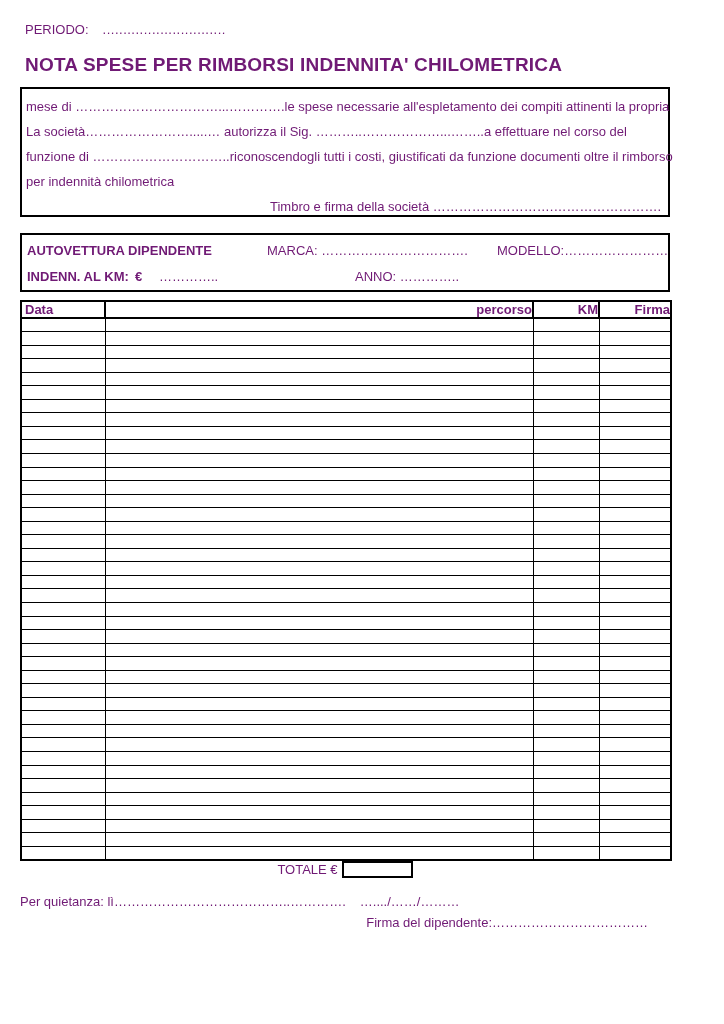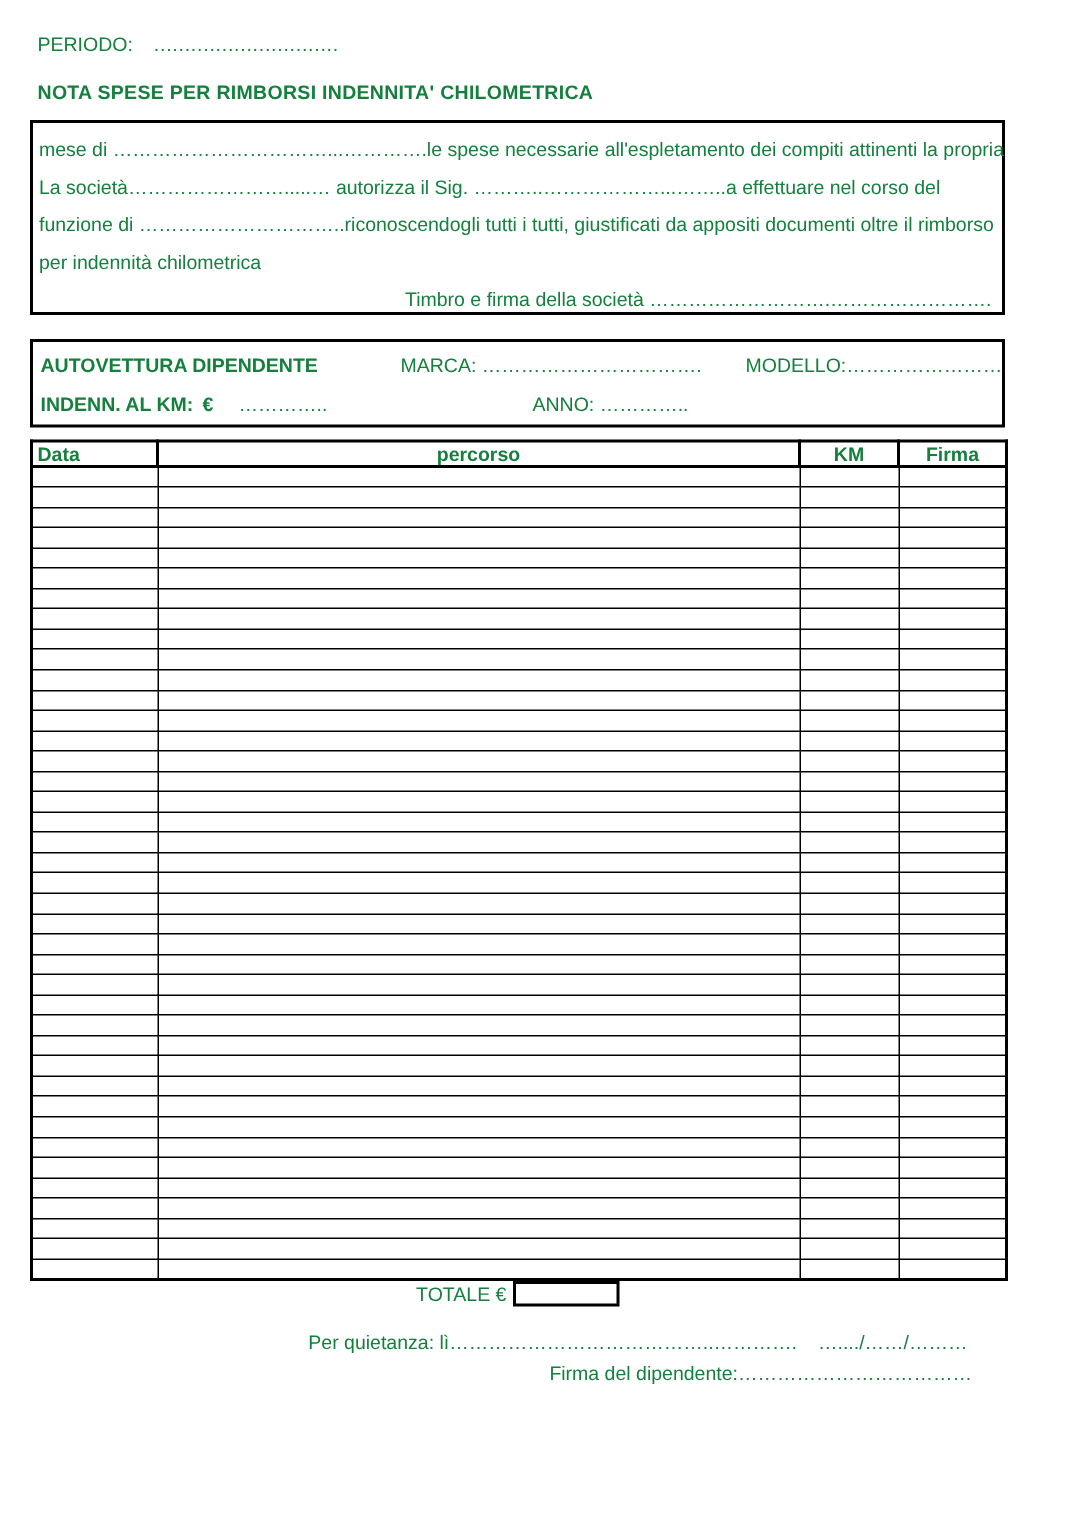--- a/index.html
+++ b/index.html
@@ -3,27 +3,27 @@
 <meta charset="utf-8">
 <style>
   * { margin:0; padding:0; box-sizing:border-box; }
   html,body { background:#ffffff; }
   body { width:724px; }
   .page {
     position:relative;
     width:724px; height:1024px;
     background:#ffffff;
     font-family:"Liberation Sans","DejaVu Sans",sans-serif;
-    font-size:13px; color:#15803d;
+    font-size:13px; color:#701a75;
     padding-top:22px;
     overflow:hidden;
   }
   .row-periodo { margin-left:25px; display:flex; align-items:baseline; }
   .periodo-dots { margin-left:14px; letter-spacing:0.5px; }
-  .doc-title { margin:17px 0 0 25px; font-weight:700; font-size:13px; letter-spacing:0.2px; }
+  .doc-title { margin:17px 0 0 25px; font-weight:700; font-size:19px; letter-spacing:0.2px; }
 
   .box1 {
     margin:11px 0 0 20px; width:650px; height:130px;
     border:2px solid #000; padding:5px 4px 0 4px;
   }
   .box1 .bline { line-height:25px; white-space:nowrap; }
   .timbro { margin-top:5px; margin-left:244px; white-space:nowrap; }
 
   .box2 {
     position:relative;
@@ -47,36 +47,36 @@
     table-layout:fixed;
     border:2px solid #000;
   }
   .exptable col.c0 { width:84px; }
   .exptable col.c1 { width:428px; }
   .exptable col.c2 { width:66px; }
   .exptable col.c3 { width:72px; }
   .exptable th {
     border:2px solid #000;
     font-weight:700; font-size:13px;
-    height:15px; padding:0; text-align:center;
+    height:15px; padding:0; text-align:right;
     line-height:15px;
   }
   .exptable th.c0 { text-align:left; padding-left:3px; }
   .exptable td { border:1px solid #000; height:13.55px; padding:0; }
 
   .totale-row {
     width:650px; margin-left:20px;
     display:flex; justify-content:center; align-items:flex-start;
   }
   .totale-label { line-height:17px; margin-right:4px; }
   .totale-box { width:71px; height:17px; border:2px solid #000; background:#fff; }
 
   .quietanza-row {
     width:650px; margin-left:20px; margin-top:16px;
-    display:flex; justify-content:flex-end;
+    display:flex; justify-content:flex-start;
     padding-right:25px; gap:14px; white-space:nowrap;
   }
   .firma-row {
     width:650px; margin-left:20px; margin-top:6px;
     text-align:right; padding-right:22px; white-space:nowrap;
   }
 </style>
 </head>
 <body>
 
@@ -85,21 +85,21 @@
   <div class="row-periodo">
     <span>PERIODO:</span>
     <span class="periodo-dots">..............................</span>
   </div>
 
   <div class="doc-title">NOTA SPESE PER RIMBORSI INDENNITA' CHILOMETRICA</div>
 
   <div class="box1">
     <div class="bline">mese di ……………………………...………….le spese necessarie all'espletamento dei compiti attinenti la propria</div>
     <div class="bline">La società…………………….....… autorizza il Sig. ………..………………...……..a effettuare nel corso del</div>
-    <div class="bline">funzione di …………………………..riconoscendogli tutti i tutti, giustificati da appositi documenti oltre il rimborso</div>
+    <div class="bline">funzione di …………………………..riconoscendogli tutti i costi, giustificati da funzione documenti oltre il rimborso</div>
     <div class="bline">per indennità chilometrica</div>
     <div class="timbro">Timbro e firma della società ……………………….…………………….</div>
   </div>
 
   <div class="box2">
     <span class="b pos-av">AUTOVETTURA DIPENDENTE</span>
     <span class="pos-marca">MARCA: …………………………….</span>
     <span class="pos-modello">MODELLO:……………………</span>
     <span class="b pos-indenn">INDENN. AL KM:</span>
     <span class="b pos-euro">€</span>

